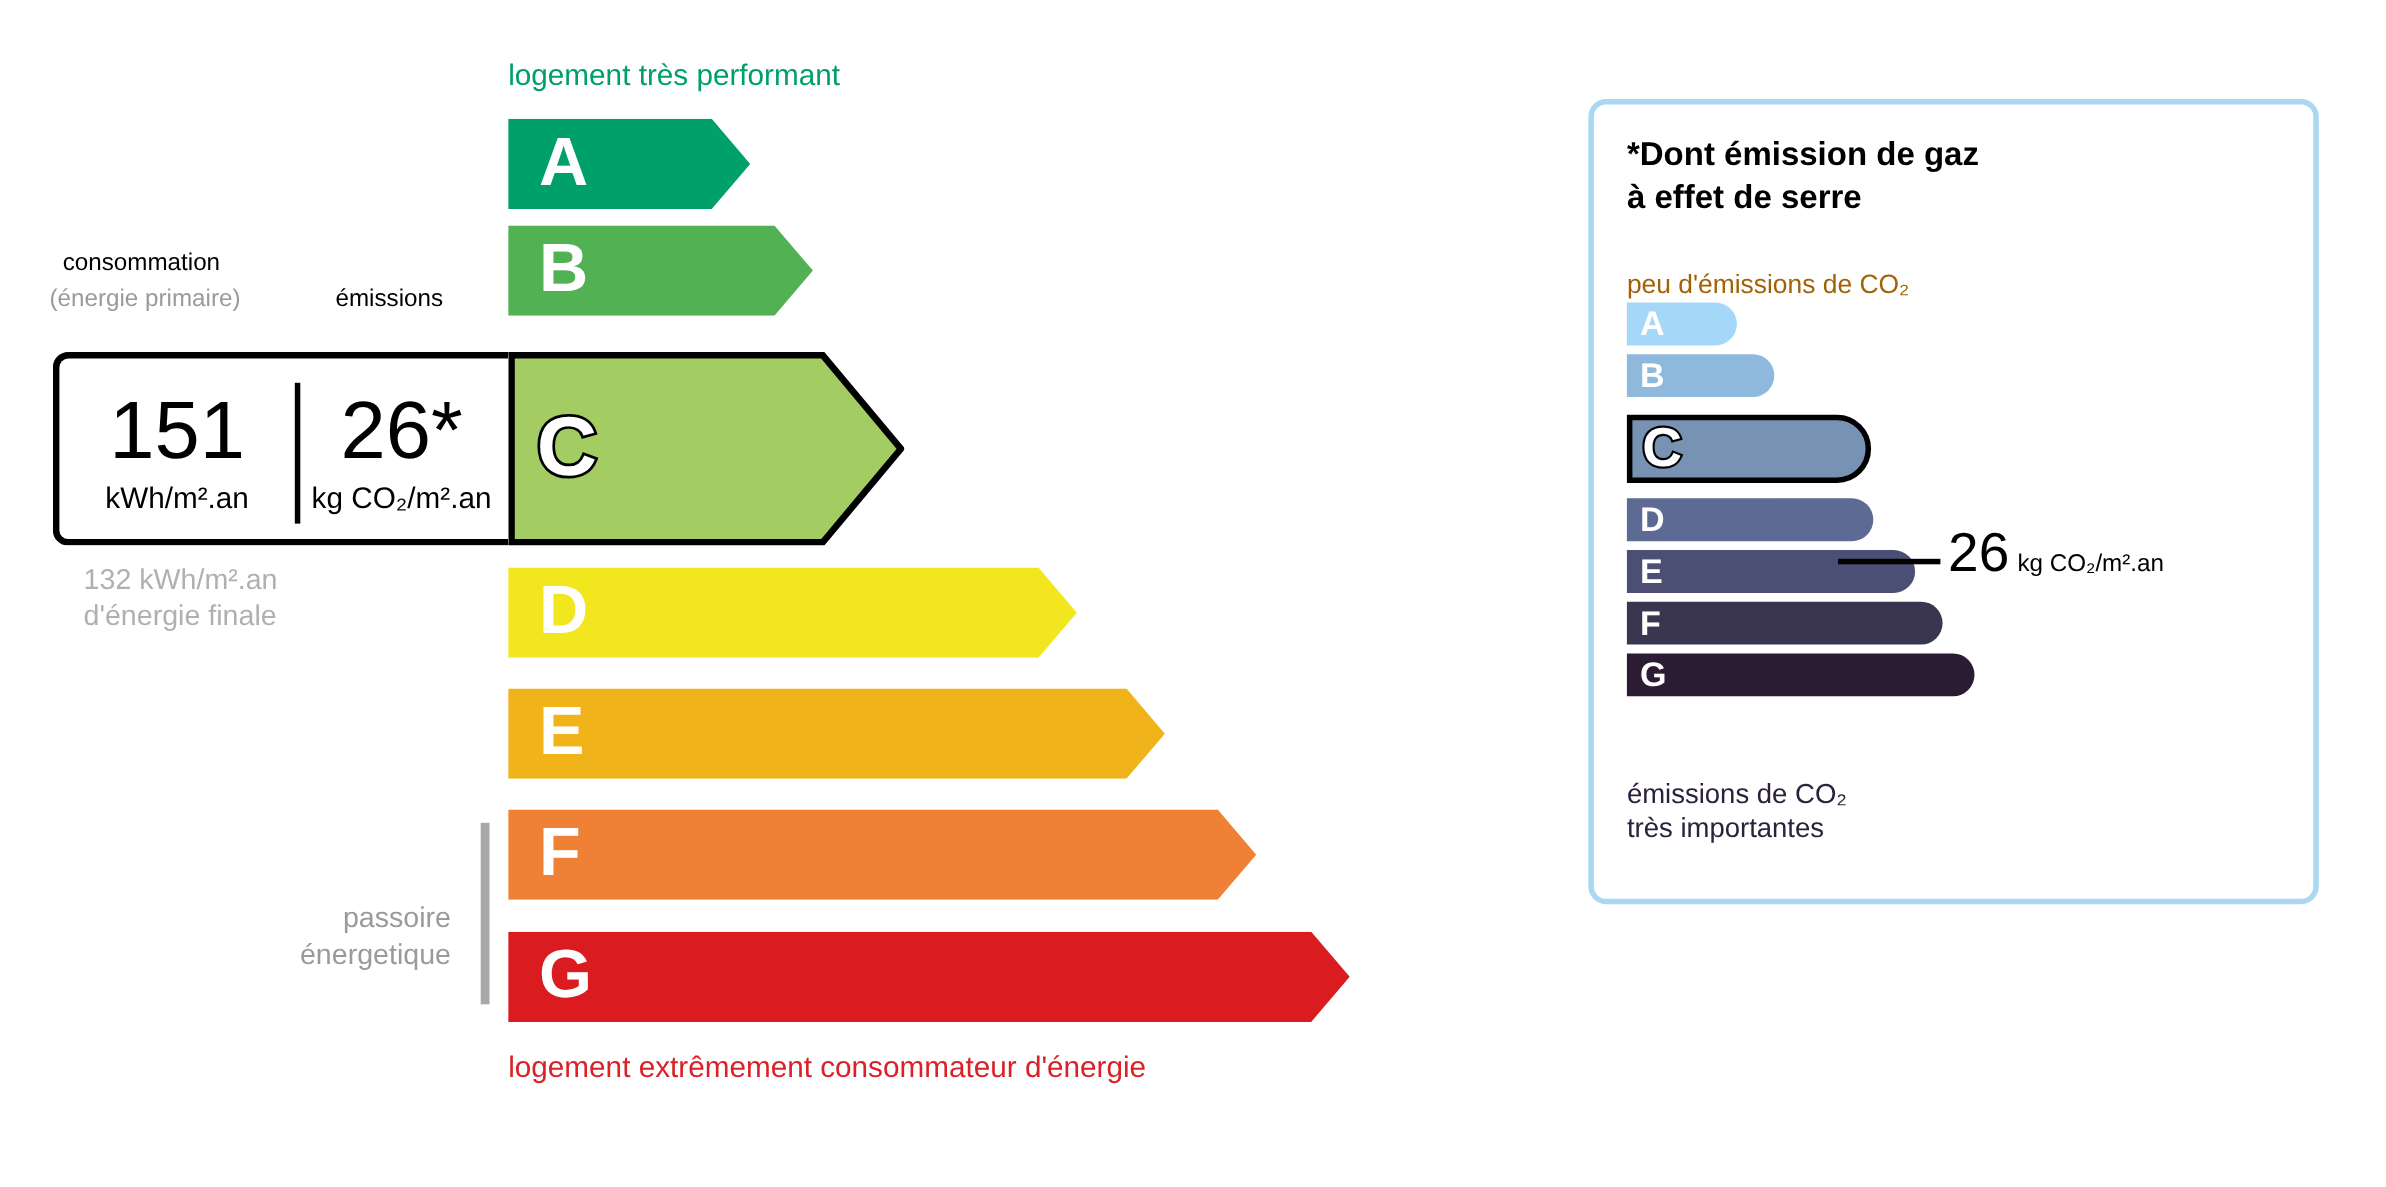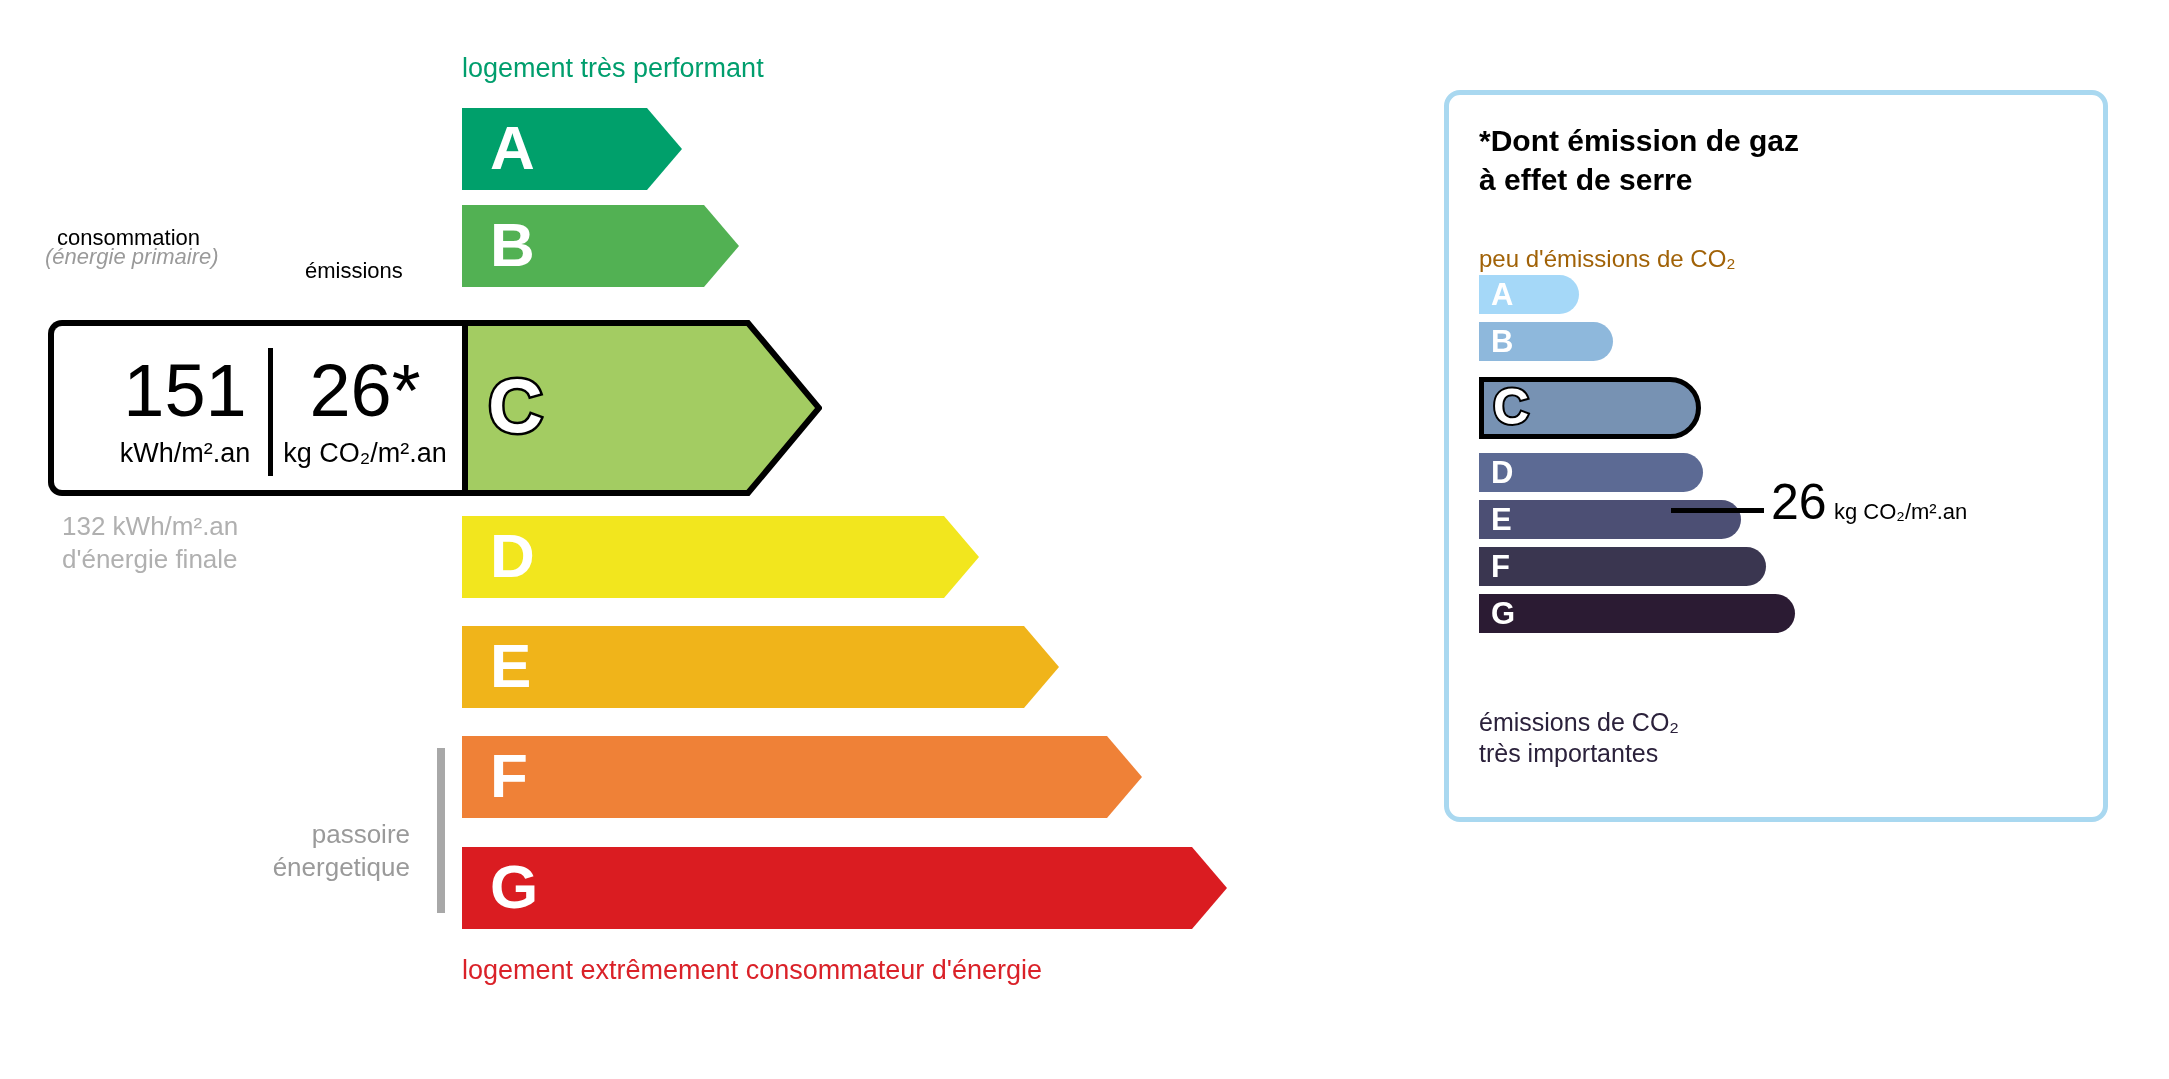--- a/index.html
+++ b/index.html
@@ -94,21 +94,21 @@
     box-sizing: border-box;
     background: #ffffff;
     z-index: 5;
   }
   .vb-cell {
     position: absolute;
     top: 0;
     height: 100%;
     text-align: center;
   }
-  .vb-cell.left  { left: 0px;  width: 214px; margin-left: 24px; }
+  .vb-cell.left  { left: 0px;  width: 214px; }
   .vb-cell.right { left: 214px; width: 194px; }
   .vb-divider {
     position: absolute;
     left: 214px;
     top: 22px;
     width: 5px;
     height: 128px;
     background: #000000;
   }
   .vb-number {
@@ -133,21 +133,21 @@
     font-size: 22px;
     color: #000000;
     white-space: nowrap;
   }
   .header-label.sub {
     color: #9a9a9a;
   }
 
   .final-energy {
     position: absolute;
-    left: 62px;
+    left: 76px;
     top: 510px;
     font-size: 26px;
     line-height: 1.28;
     color: #b0b0b0;
     white-space: nowrap;
   }
 
   
   #passoire-bar {
     position: absolute;
@@ -270,21 +270,21 @@
   }
 </style>
 </head>
 <body>
 
 <div id="energy-scale">
 
   <div class="top-caption">logement très performant</div>
 
   <div class="header-label" style="left:57px; top:225px;">consommation</div>
-  <div class="header-label sub" style="left:45px; top:244px;font-style:italic;">(énergie primaire)</div>
+  <div class="header-label sub" style="left:45px; top:258px;">(énergie primaire)</div>
   <div class="header-label" style="left:305px; top:258px;">émissions</div>
 
   <div class="band-row" id="band-A" style="width: 220px; top: 108px;">
     <svg class="band-arrow" viewBox="0 0 220 82" preserveAspectRatio="none">
       <polygon points="0,0 185,0 220,41 185,82 0,82" fill="#00A06B"></polygon>
     </svg>
     <span class="band-letter">A</span>
   </div>
 
   <div class="band-row" id="band-B" style="width: 277px; top: 205px;">

